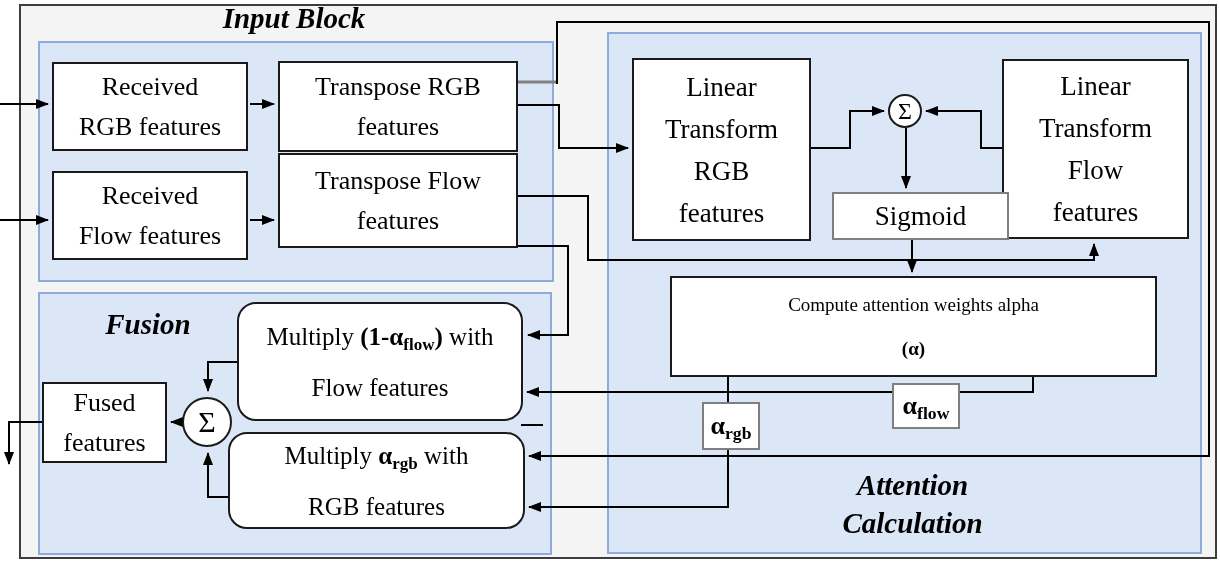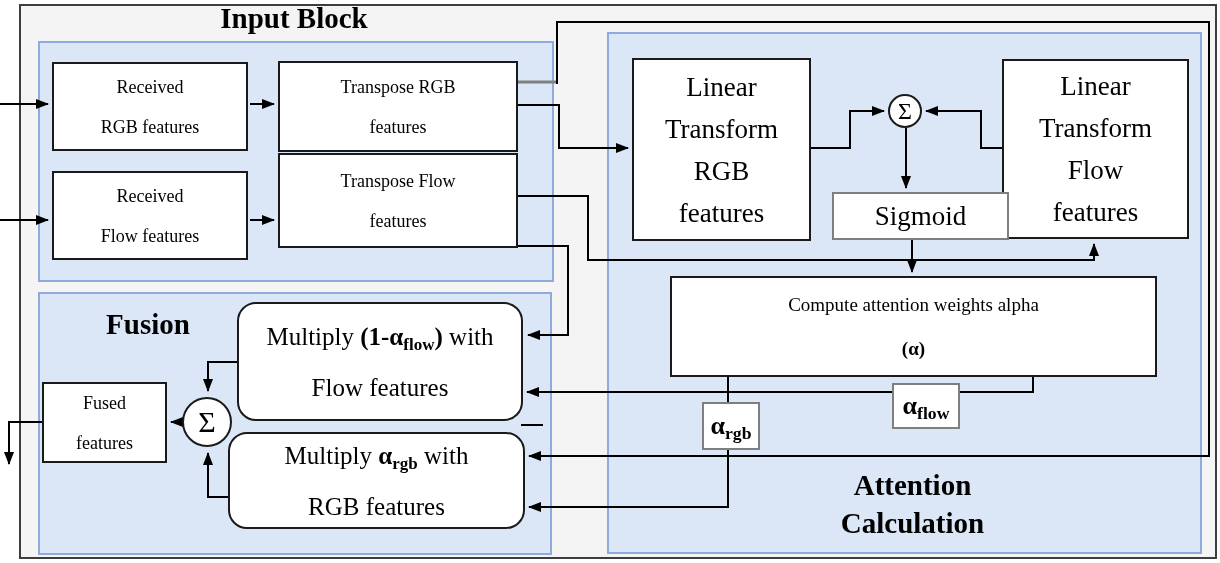--- a/index.html
+++ b/index.html
@@ -15,31 +15,31 @@
   .container{position:absolute;background:var(--container-fill);
              border:2px solid var(--container-border);z-index:1;}
   .connectors{position:absolute;left:0;top:0;z-index:2;}
   .conn{fill:none;stroke:var(--line-color);stroke-width:2;}
   .conn.gray{stroke:var(--gray-line);stroke-width:3;}
   .arrowhead{fill:var(--line-color);}
   .node{position:absolute;background:var(--node-fill);border:2px solid var(--node-border);
         display:flex;flex-direction:column;align-items:center;justify-content:center;
         text-align:center;z-index:3;box-sizing:border-box;}
   .node.grayb{border:2px solid var(--gray-border);}
-  .two-line{font-size:18px;line-height:40px;}
+  .two-line{font-size:26px;line-height:40px;}
   .four-line{font-size:27px;line-height:42px;}
   .mult{font-size:25px;line-height:51px;border-radius:19px;}
   .alpha-big{font-size:19px;line-height:44px;}
   .sig{font-size:27px;}
   .alpha-sm{font-size:26px;font-weight:bold;line-height:1;}
   .sum-circle{position:absolute;background:var(--node-fill);border:2px solid var(--node-border);
         border-radius:50%;display:flex;align-items:center;justify-content:center;
         z-index:3;box-sizing:border-box;font-family:"Liberation Serif",serif;}
   .label{position:absolute;font-weight:bold;z-index:3;text-align:center;}
-  .title{font-size:29px;}
+  .title{font-size:29px;font-style:italic;}
   .b{font-weight:bold;}
   sub{font-size:0.68em;vertical-align:-0.3em;line-height:0;}
 </style>
 </head>
 <body>
 
 <div class="canvas">
 
   <div class="frame"></div>
 

